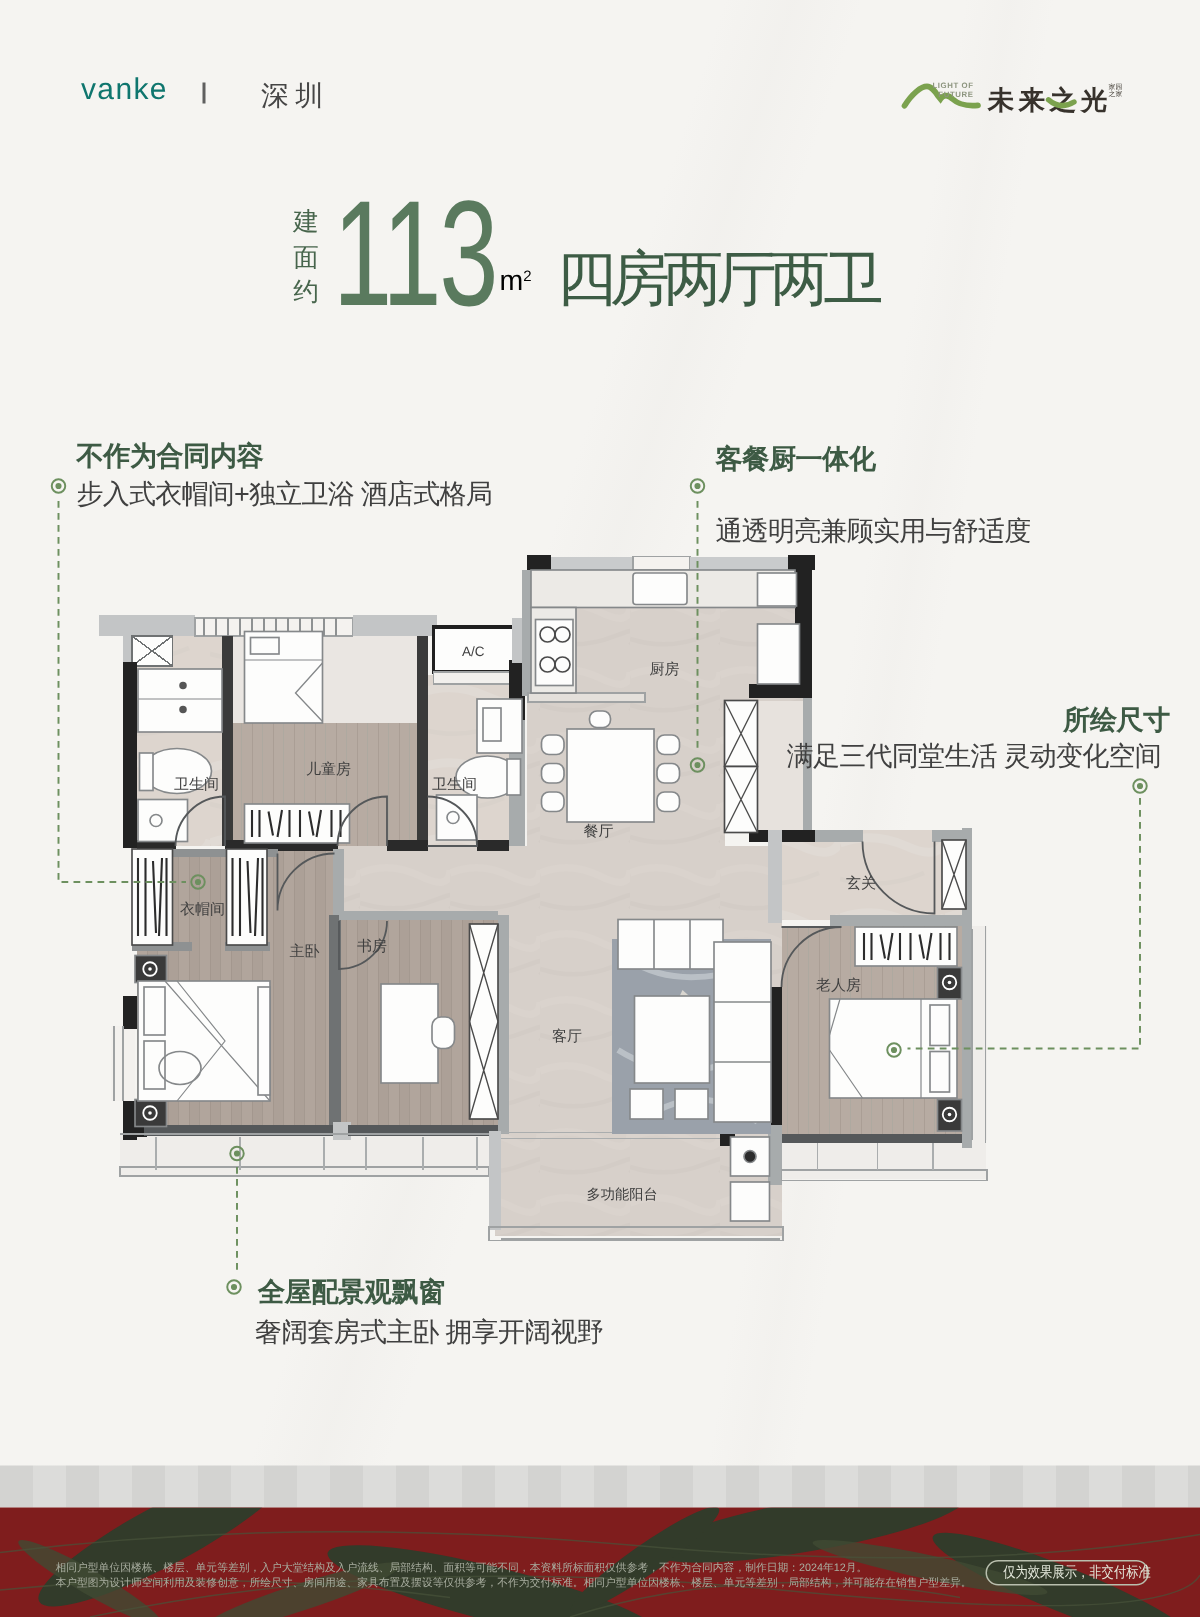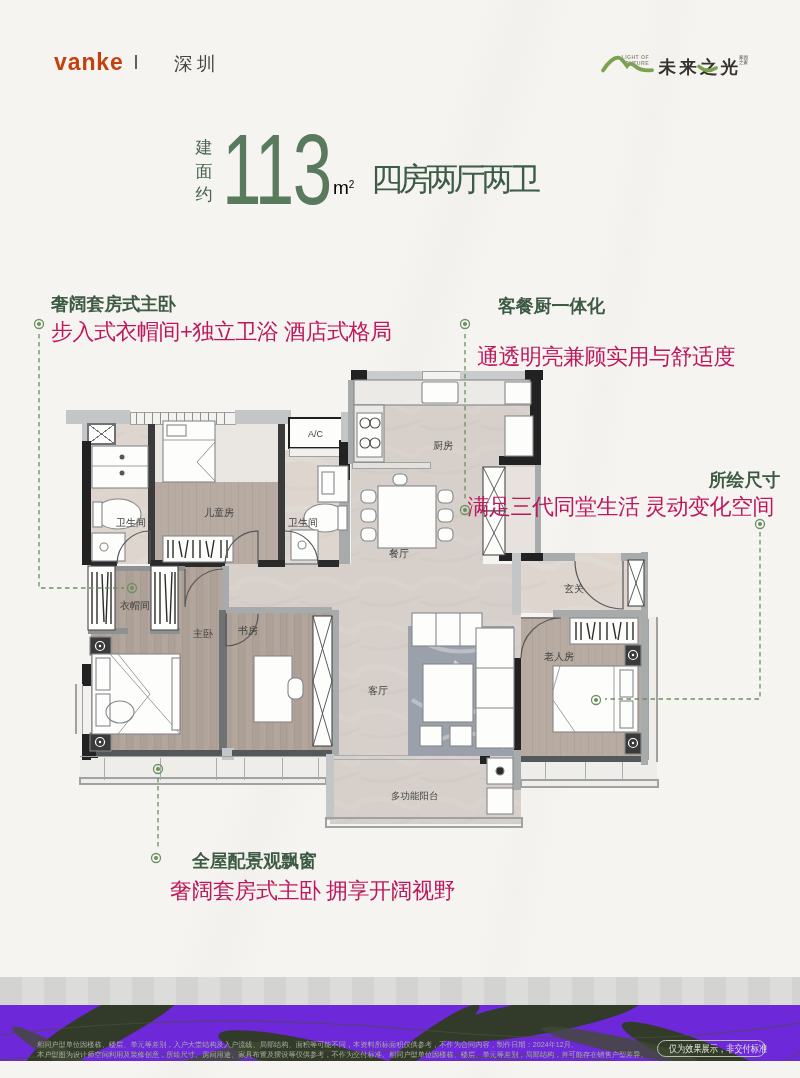--- a/index.html
+++ b/index.html
@@ -6,36 +6,36 @@
   body{width:800px;height:1078px;position:relative;overflow:hidden;
        background:#f5f4f0;font-family:"Liberation Sans",sans-serif;}
   .abs{position:absolute;}
   
   .marble{position:absolute;left:0;top:0;width:800px;height:1078px;
     background:
       linear-gradient(108deg, rgba(223,221,217,0) 42%, rgba(227,225,221,.18) 46%, rgba(223,221,217,0) 50%),
       linear-gradient(100deg, rgba(224,222,218,0) 65%, rgba(228,226,222,.15) 68%, rgba(224,222,218,0) 71%),
       #f5f4f1;}
   
-  .vanke{left:54px;top:49px;font-weight:bold;font-size:23px;color:#c2410c;letter-spacing:0.9px;}
+  .vanke{left:54px;top:49px;font-weight:normal;font-size:20px;color:#0f766e;letter-spacing:0.9px;}
   .sep{left:135px;top:55px;width:2px;height:14px;background:#5f5f5f;}
   .szn{left:146px;top:51px;font-size:18.5px;color:#454545;letter-spacing:4.5px;margin-left:28px;}
   
   .jmy{left:195px;top:136px;font-size:17px;color:#47654c;line-height:23.5px;width:18px;text-align:center;}
   .num113{left:222px;top:112px;width:260px;font-size:100px;color:#5a7a5e;transform:scaleX(0.71);transform-origin:0 0;letter-spacing:-2px;}
   .m2{left:333px;top:177px;font-size:19px;color:#000000;}
   .m2 sup{font-size:10px;vertical-align:6px;}
-  .t4f{left:371px;top:158px;font-size:32px;font-weight:normal;color:#3d5c45;letter-spacing:-4.4px;}
+  .t4f{left:371px;top:158px;font-size:40px;font-weight:normal;color:#3d5c45;letter-spacing:-4.4px;}
   
   .ann-b{font-weight:bold;font-size:18px;color:#3d5a44;letter-spacing:-0.2px;z-index:5;}
-  .ann-r{font-size:22px;color:#be185d;letter-spacing:-0.5px;z-index:5;}
+  .ann-r{font-size:18px;color:#404040;letter-spacing:-0.5px;z-index:5;}
   
   .grayband{left:0;top:977px;width:800px;height:28px;
     background:repeating-linear-gradient(90deg,#d3d3d1 0 22px,#dcdcda 22px 44px);}
-  .footer{left:0;top:1005px;width:800px;height:56px;background:#6d28d9;overflow:hidden;}
+  .footer{left:0;top:1005px;width:800px;height:73px;background:#7f1d1d;overflow:hidden;}
   .ft{position:absolute;color:#a9aea0;font-size:9.1px;letter-spacing:0px;white-space:nowrap;transform:scale(0.79);transform-origin:0 0;}
   .pill{position:absolute;left:657px;top:35px;width:107px;height:15px;border:1px solid #b9bfae;
         border-radius:9px;color:#e4e8db;font-size:10px;text-align:center;line-height:15px;letter-spacing:0px;white-space:nowrap;}
   .pill span{display:inline-block;transform:scaleX(0.82);transform-origin:50% 50%;}
 </style>
 </head>
 <body>
 <div class="marble"></div>
 
 <div class="abs vanke">vanke</div>
@@ -50,27 +50,27 @@
   <path d="M104,21.5 Q112,28.5 121,23" fill="none" stroke="#7ba24e" stroke-width="3.6" stroke-linecap="round"></path>
   <text x="144" y="14" font-size="4.6" fill="#4a453e">家园</text>
   <text x="144" y="19" font-size="4.6" fill="#4a453e">之家</text>
 </svg>
 
 <div class="abs jmy">建<br>面<br>约</div>
 <div class="abs num113">113</div>
 <div class="abs m2">m<sup>2</sup></div>
 <div class="abs t4f">四房两厅两卫</div>
 
-<div class="abs ann-b" style="left:51px;top:292px;">奢阔套房式主卧</div>
+<div class="abs ann-b" style="left:51px;top:292px;">不作为合同内容</div>
 <div class="abs ann-r" style="left:51px;top:317px;">步入式衣帽间+独立卫浴 酒店式格局</div>
-<div class="abs ann-b" style="left:498px;top:294px;">客餐厨一体化</div>
+<div class="abs ann-b" style="left:477px;top:294px;">客餐厨一体化</div>
 <div class="abs ann-r" style="left:477px;top:318px;margin-top:24px;">通透明亮兼顾实用与舒适度</div>
 <div class="abs ann-b" style="right:20px;top:468px;">所绘尺寸</div>
 <div class="abs ann-r" style="right:26px;top:492px;">满足三代同堂生活 灵动变化空间</div>
-<div class="abs ann-b" style="left:172px;top:849px;margin-left:20px;">全屋配景观飘窗</div>
+<div class="abs ann-b" style="left:172px;top:849px;">全屋配景观飘窗</div>
 <div class="abs ann-r" style="left:170px;top:876px;">奢阔套房式主卧 拥享开阔视野</div>
 
 <svg class="abs" style="left:0;top:0;" width="800" height="1078" viewBox="0 0 800 1078" id="plan">
 <defs>
   <pattern id="wood" width="14" height="60" patternUnits="userSpaceOnUse">
     <rect width="14" height="60" fill="#b1a59c"></rect>
     <rect width="7" height="60" fill="#aca097"></rect>
     <line x1="0" y1="0" x2="0" y2="60" stroke="#9d9188" stroke-width="0.8"></line>
     <line x1="7" y1="0" x2="7" y2="60" stroke="#a3978e" stroke-width="0.6"></line>
   </pattern>

